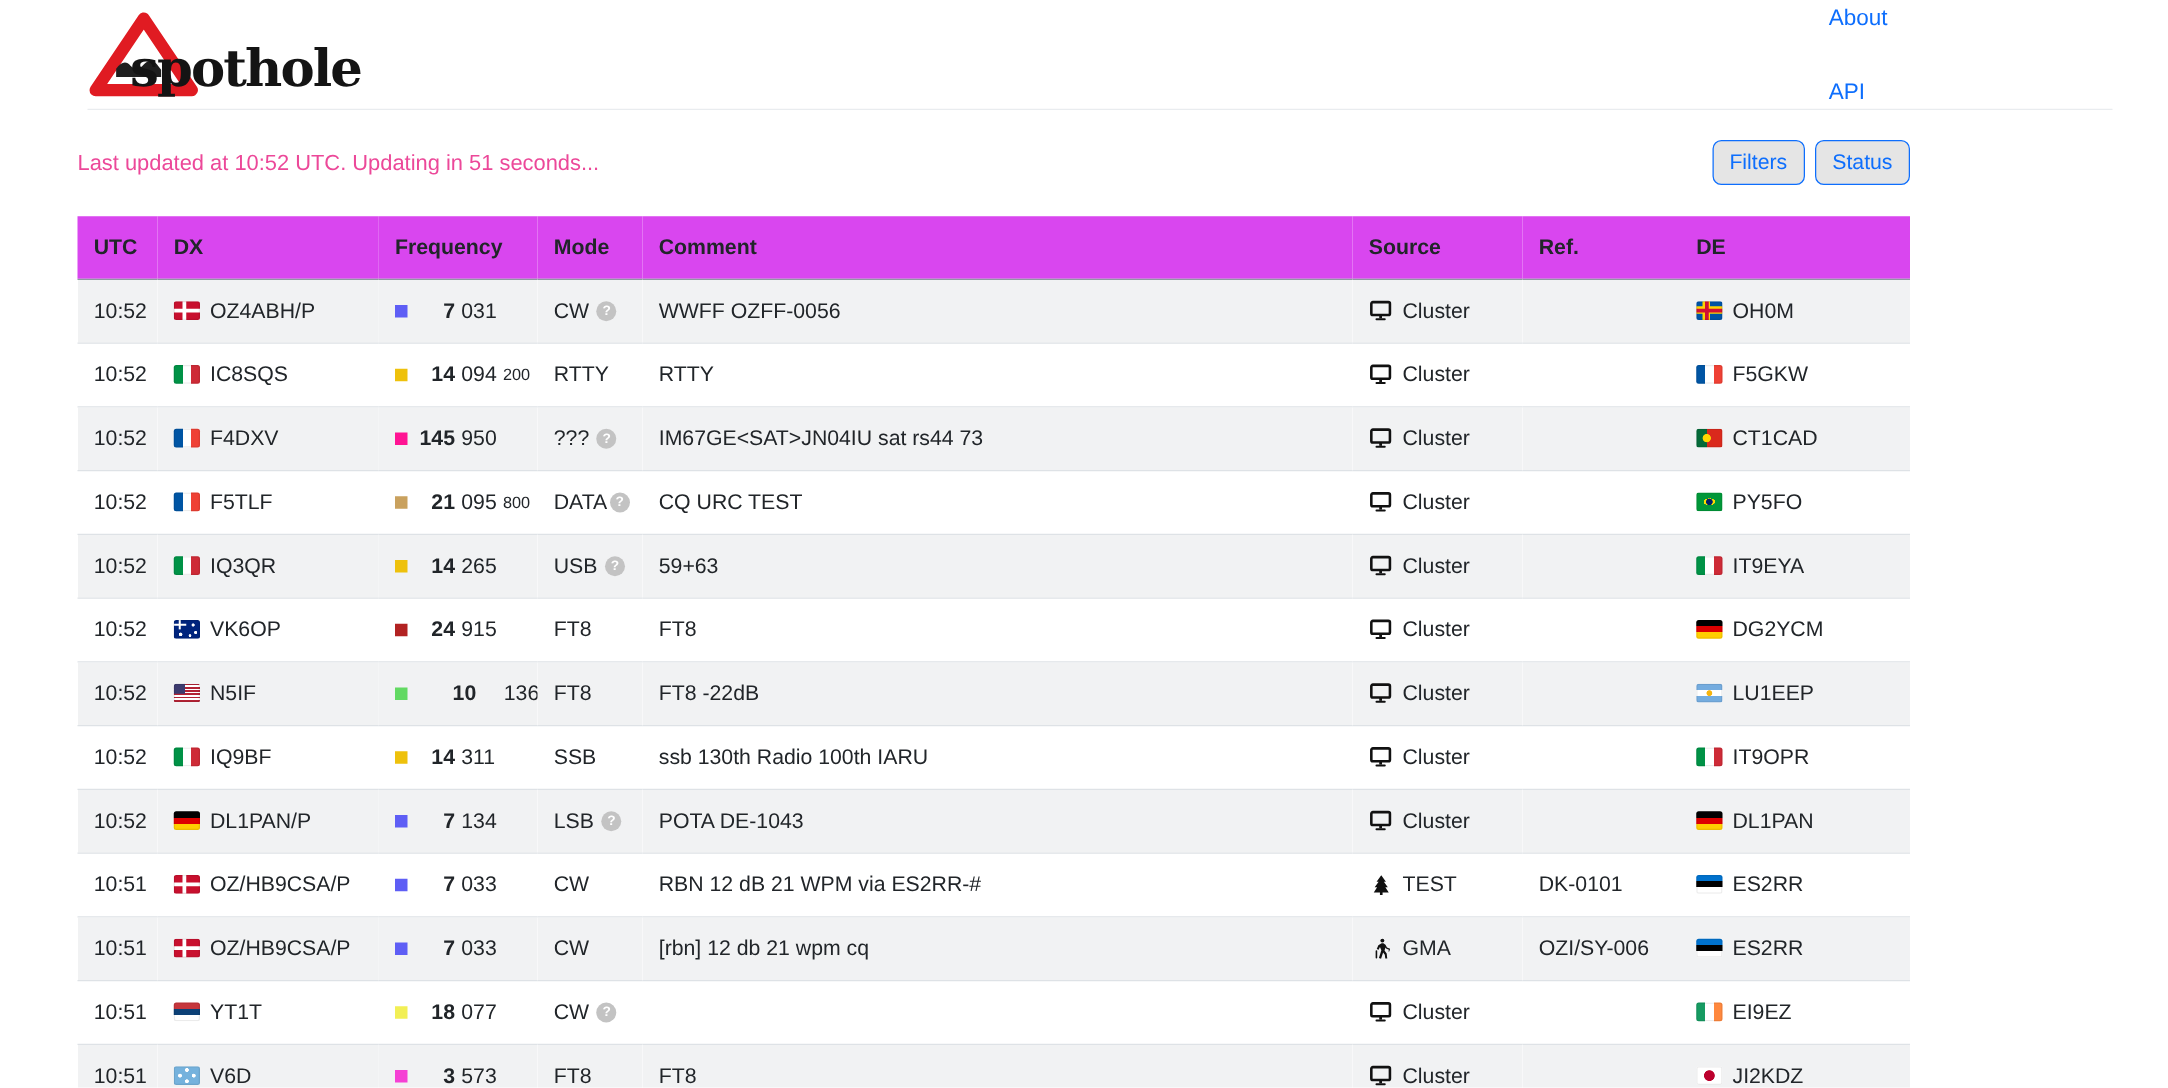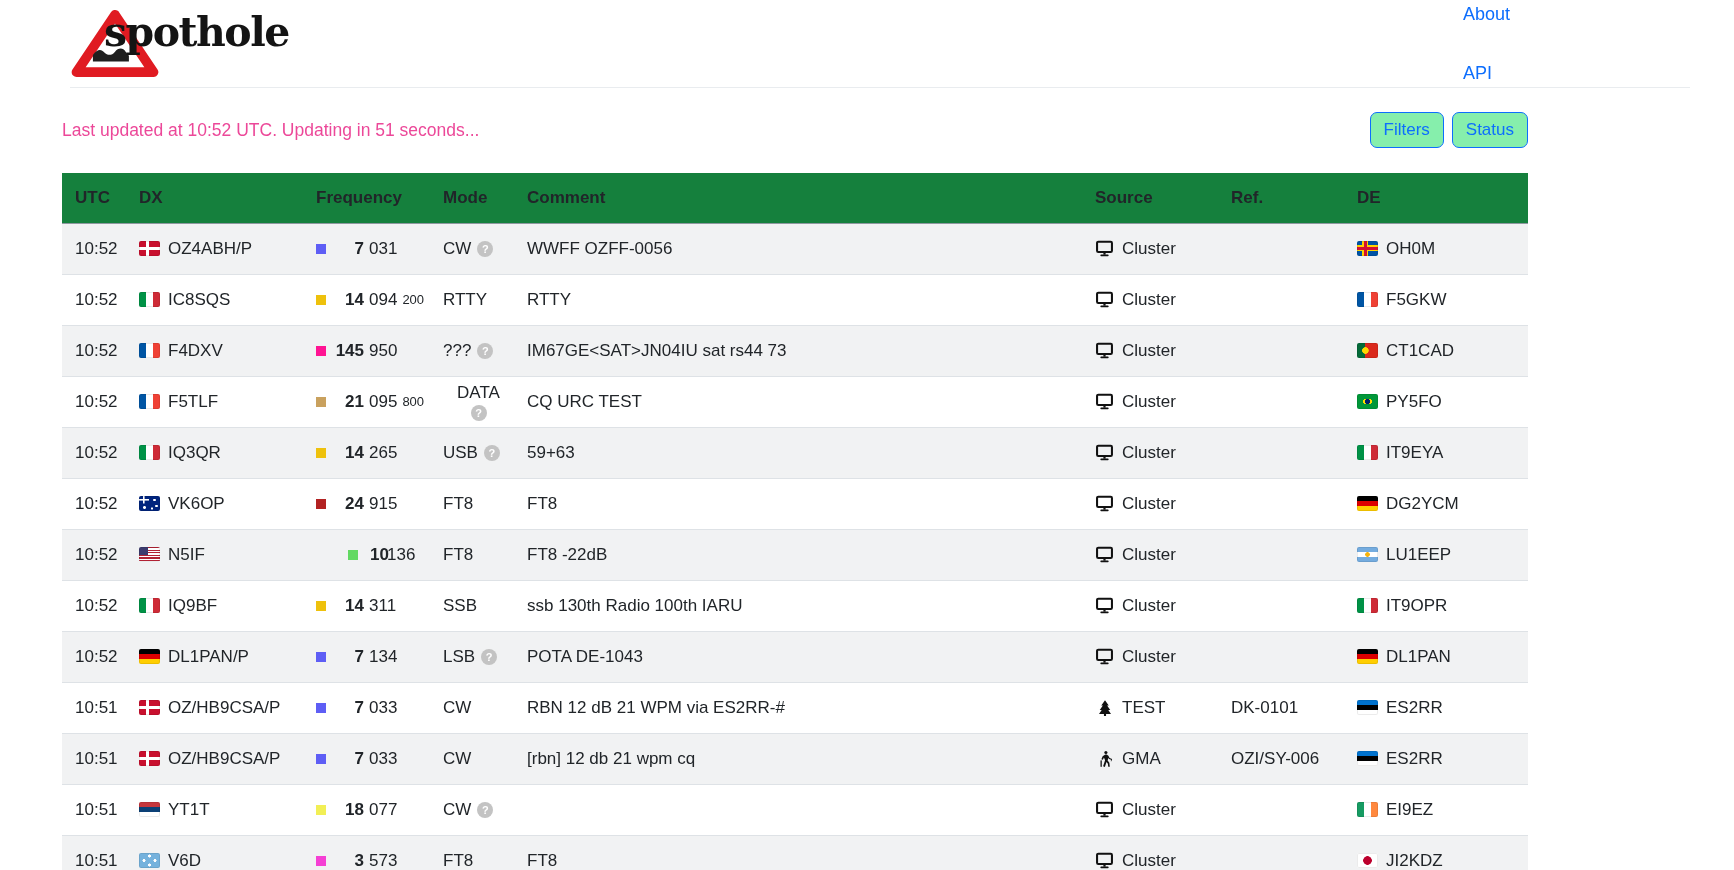--- a/index.html
+++ b/index.html
@@ -6,49 +6,49 @@
   html, body { width: 1734px; height: 870px; overflow: hidden; background: #fff; }
   body { font-family: "Liberation Sans", sans-serif; color: #212529; font-size: 17px; }
 
   
   .topbar {
     height: 88px; margin: 0 44px 0 70px;
     border-bottom: 1px solid #e9ecef;
     display: flex; align-items: center; justify-content: space-between;
     padding-right: 180px;
   }
-  .brand { display: flex; align-items: flex-start; text-decoration: none; color: #141414; }
+  .brand { display: flex; align-items: flex-end; text-decoration: none; color: #141414; }
   .brand svg { display: block; }
   .brand-text {
     font-family: "DejaVu Serif", serif; font-weight: 800;
     font-size: 41px; letter-spacing: -1.5px; margin-left: -56px; position: relative;
   }
   .nav-links { display: flex; gap: 38px; flex-direction: column; }
   .nav-links a { color: #0d6efd; text-decoration: none; font-size: 18px; }
 
   
   .container { width: 1466px; margin-left: 62px; }
   .toolbar {
     display: flex; justify-content: space-between; align-items: center;
     margin-top: 19px; margin-bottom: 20px; min-height: 46px;
   }
   .status-text { font-size: 17.5px; color: #ec4899; }
   .btn-group { display: flex; gap: 8px; }
   .btn {
-    background: #86efac; border: 1px solid #0d6efd; color: #0d6efd;
+    background: #e5e5e5; border: 1px solid #0d6efd; color: #0d6efd;
     font-family: "Liberation Sans", sans-serif;
     font-size: 17px; padding: 7px 13px; border-radius: 7px; cursor: pointer;
   }
 
   
   table { border-collapse: collapse; table-layout: fixed; width: 1466px; }
   col.c-utc{width:64px} col.c-dx{width:177px} col.c-freq{width:127px} col.c-mode{width:84px}
   col.c-comment{width:568px} col.c-source{width:136px} col.c-ref{width:126px} col.c-de{width:184px}
   thead th {
-    background: #15803d; text-align: left; font-weight: 700; font-size: 17px;
+    background: #d946ef; text-align: left; font-weight: 700; font-size: 17px;
     height: 50px; padding: 0 0 0 13px; border-bottom: 1px solid #8f98a0;
     vertical-align: middle; white-space: nowrap;
   }
   tbody td {
     height: 51px; padding: 0 0 0 13px; vertical-align: middle;
     border-bottom: 1px solid #dee2e6; white-space: nowrap; overflow: hidden;
   }
   tbody tr:nth-child(odd) td { background: #f1f2f3; }
 
   .cellflex { display: flex; align-items: center; gap: 8px; }
@@ -302,21 +302,21 @@
     </td>
     <td>
       <span class="cellflex" style="gap:7px;">
         <span class="band-square" style="background: rgb(201, 161, 94);"></span>
         <span class="freq-mhz">21</span>
         <span class="freq-khz">095</span>
         <span class="freq-hz">800</span>
       </span>
     </td>
     <td>
-      <span class="cellflex" style="gap:2px;flex-direction:column;">
+      <span class="cellflex" style="gap:2px;">
         <span>DATA</span>
         <span class="help-badge">?</span>
       </span>
     </td>
     <td>CQ URC TEST</td>
     <td>
       <span class="cellflex">
         <span class="src-icon">
           <svg viewBox="0 0 24 24" width="19" height="19">
             <rect x="2.6" y="3.4" width="18.8" height="13" rx="1.6" fill="none" stroke="currentColor" stroke-width="2.6"></rect>
@@ -426,21 +426,21 @@
   </tr>
         <tr>
     <td>10:52</td>
     <td>
       <span class="cellflex">
         <span class="flag flag-us"></span>
         <a href="#" class="callsign">N5IF</a>
       </span>
     </td>
     <td>
-      <span class="cellflex" style="gap:0;margin-left:32px;">
+      <span class="cellflex" style="gap:24px;">
         <span class="band-square" style="background: rgb(98, 217, 98);"></span>
         <span class="freq-mhz">10</span>
         <span class="freq-khz">136</span>
 
       </span>
     </td>
     <td>
       <span class="cellflex" style="gap:6px;">
         <span>FT8</span>
 

